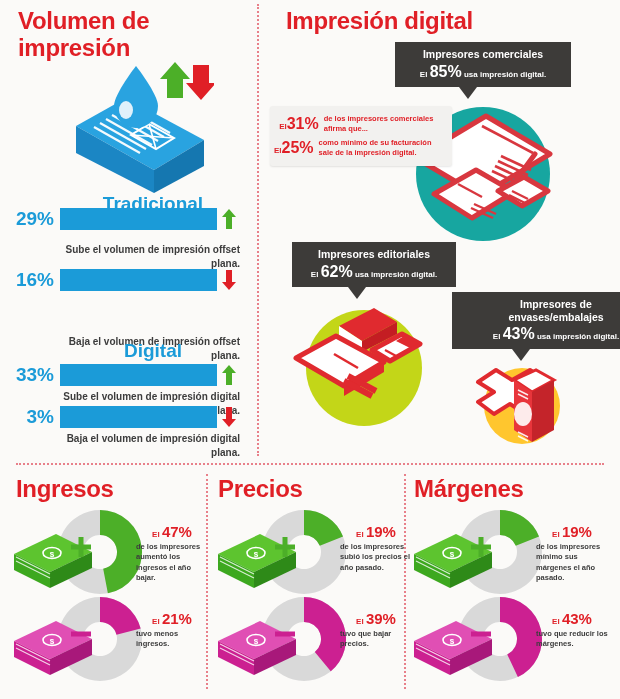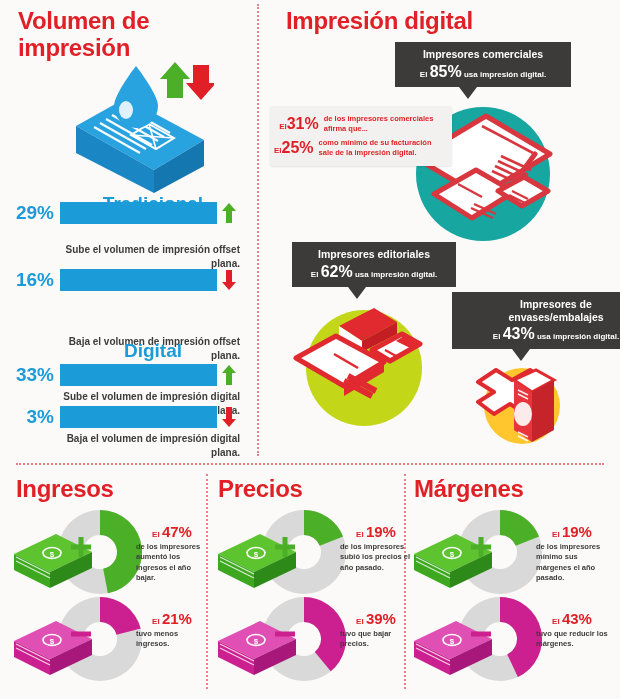--- a/index.html
+++ b/index.html
@@ -47,21 +47,21 @@
 
   .bar-row{position:absolute;left:0;width:248px;height:26px;}
   .bar-pct{position:absolute;left:2px;top:0;width:52px;text-align:right;
      color:#1b9bd8;font-weight:bold;font-size:19px;line-height:26px;}
   .bar-track{position:absolute;left:60px;top:2px;width:157px;height:22px;
      background:#1b9bd8;}
   .bar-arrow{position:absolute;left:222px;top:3px;width:14px;height:20px;}
   .bar-cap{position:absolute;left:40px;width:200px;text-align:right;
      font-size:10px;font-weight:bold;color:#3c3c3c;line-height:1.35;}
 
-  #row-1{top:200px;} #cap-1{top:243px;}
+  #row-1{top:206px;} #cap-1{top:243px;}
   #row-2{top:267px;} #cap-2{top:295px;margin-top:40px;}
   #row-3{top:362px;} #cap-3{top:390px;}
   #row-4{top:404px;} #cap-4{top:432px;}
 
   
   .callout{position:absolute;background:#3d3b39;color:#fff;
     padding:6px 9px 7px;text-align:center;}
   .callout .c-title{font-size:10.5px;font-weight:bold;line-height:1.2;}
   .callout .c-sub{margin-top:3px;font-size:8px;font-weight:bold;
     line-height:1;white-space:nowrap;}

